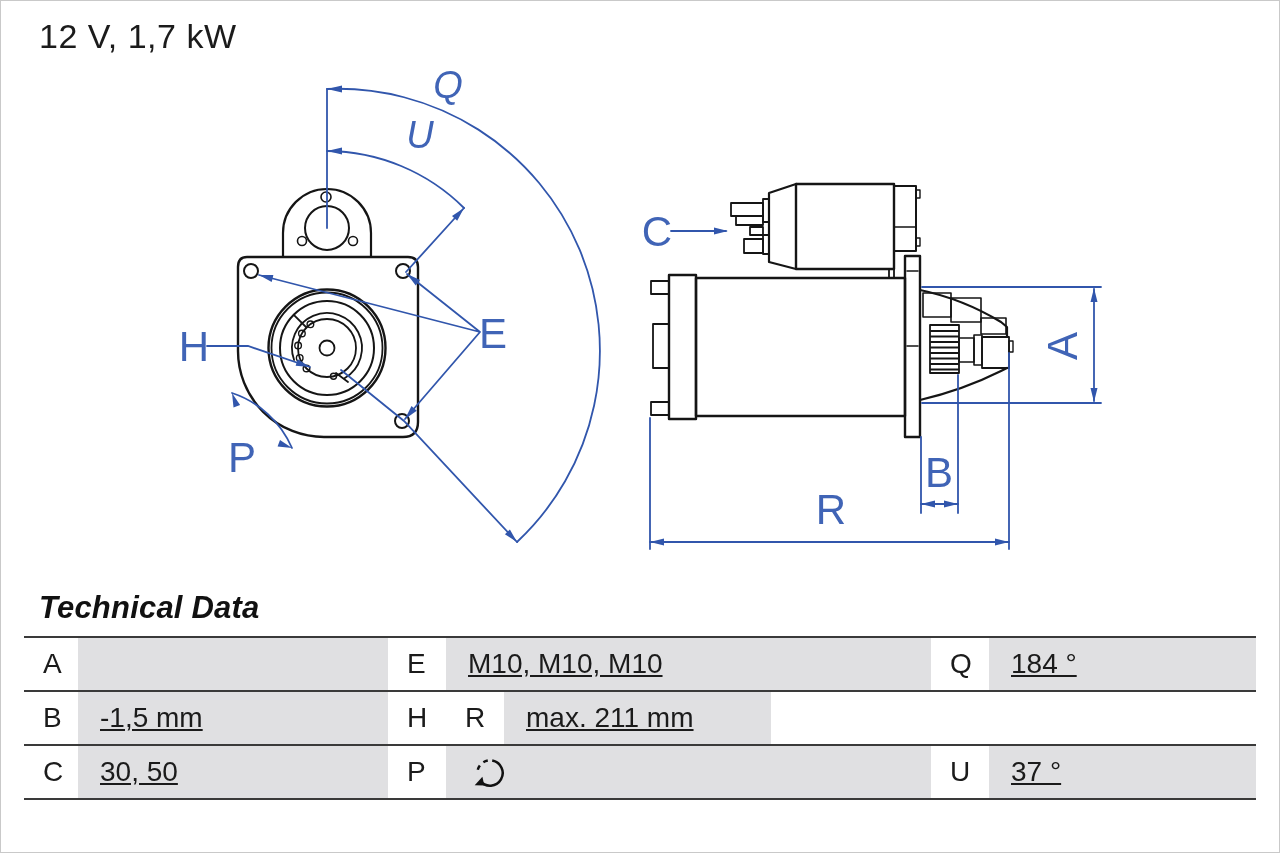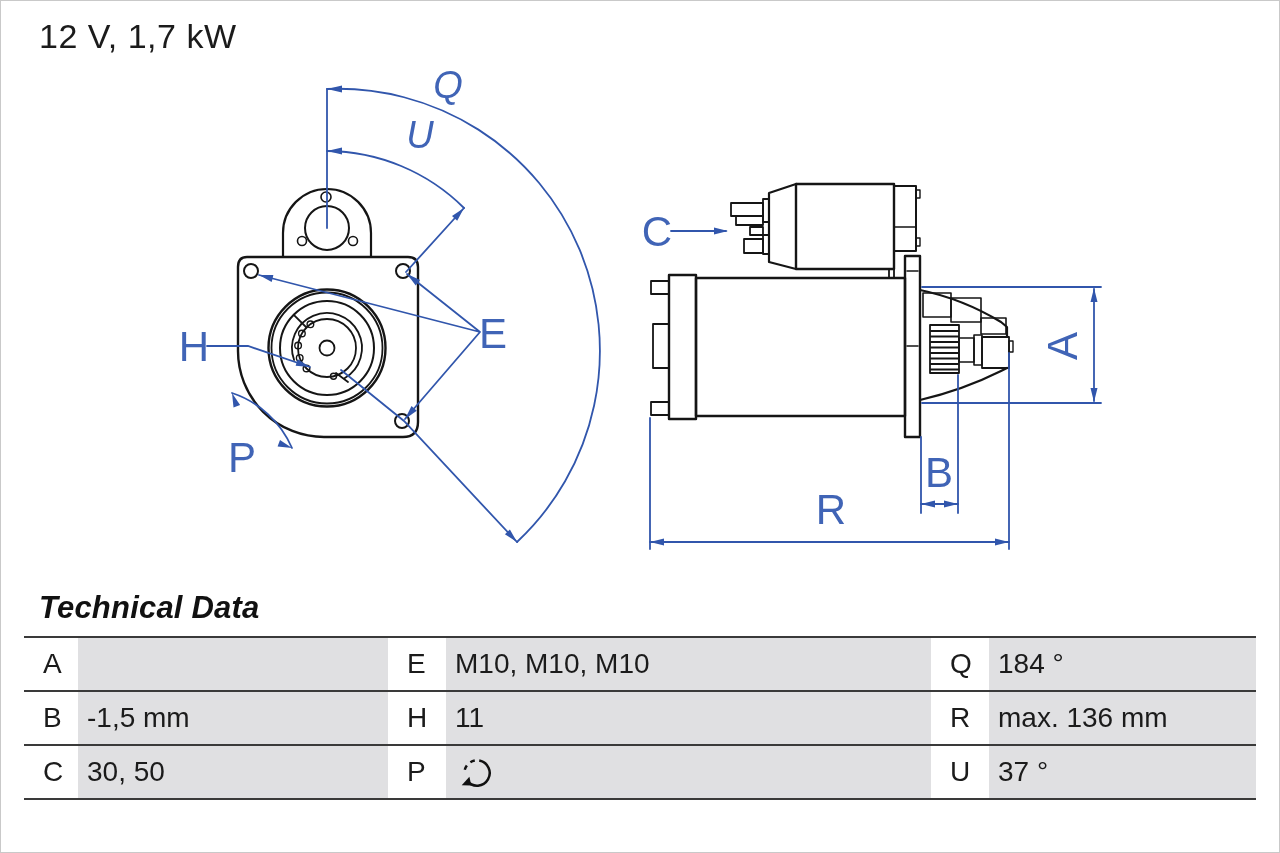--- a/index.html
+++ b/index.html
@@ -19,21 +19,21 @@
   .dlabel.it{font-style:italic;font-size:38px;}
   .dlabel.rot{transform:translate(-50%,-50%) rotate(-90deg);}
   .tech{position:absolute;left:23px;top:589px;width:1232px;}
   .tech-title{
     font-size:31px;font-weight:700;color:#111;margin:0 0 10px 15px;letter-spacing:0.2px;font-style:italic;
   }
   .ttable{width:1232px;border-bottom:2px solid #3a3a3a;}
   .trow{display:flex;height:52px;border-top:2px solid #3a3a3a;}
   .cell{display:flex;align-items:center;font-size:28px;box-sizing:border-box;}
   .tl{background:#ffffff;padding-left:19px;}
-  .tv{background:#e0e0e2;padding-left:9px;}
+  .tv{background:#e0e0e2;padding-left:22px;text-decoration:underline;}
   .w-l1{width:54px;} .w-v1{width:310px;text-align:right;}
   .w-l2{width:58px;} .w-v2{width:485px;}
   .w-l3{width:58px;} .w-v3{width:267px;}
   .roticon{margin-left:3px;margin-top:2px;}
 </style>
 </head>
 <body>
 
 <div class="stage">
 
@@ -171,23 +171,22 @@
         <div class="cell tl w-l2">E</div>
         <div class="cell tv w-v2">M10, M10, M10</div>
         <div class="cell tl w-l3">Q</div>
         <div class="cell tv w-v3">184 °</div>
       </div>
 
       <div class="trow">
         <div class="cell tl w-l1">B</div>
         <div class="cell tv w-v1">-1,5 mm</div>
         <div class="cell tl w-l2">H</div>
-        <div class="cell tv w-v2">11</div>
         <div class="cell tl w-l3">R</div>
-        <div class="cell tv w-v3">max. 136 mm</div>
+        <div class="cell tv w-v3">max. 211 mm</div>
       </div>
 
       <div class="trow">
         <div class="cell tl w-l1">C</div>
         <div class="cell tv w-v1">30, 50</div>
         <div class="cell tl w-l2">P</div>
         <div class="cell tv w-v2">
           <svg class="roticon" width="38" height="38" viewBox="0 0 36 36">
             <path d="M20.1,6.2 A12,12 0 1 1 8.8,25.7" fill="none" stroke="#111" stroke-width="2.4"></path>
             <path d="M15.9,6.2 A12,12 0 0 0 6.2,15.9" fill="none" stroke="#111" stroke-width="2.4" stroke-dasharray="4.5,4.5"></path>

